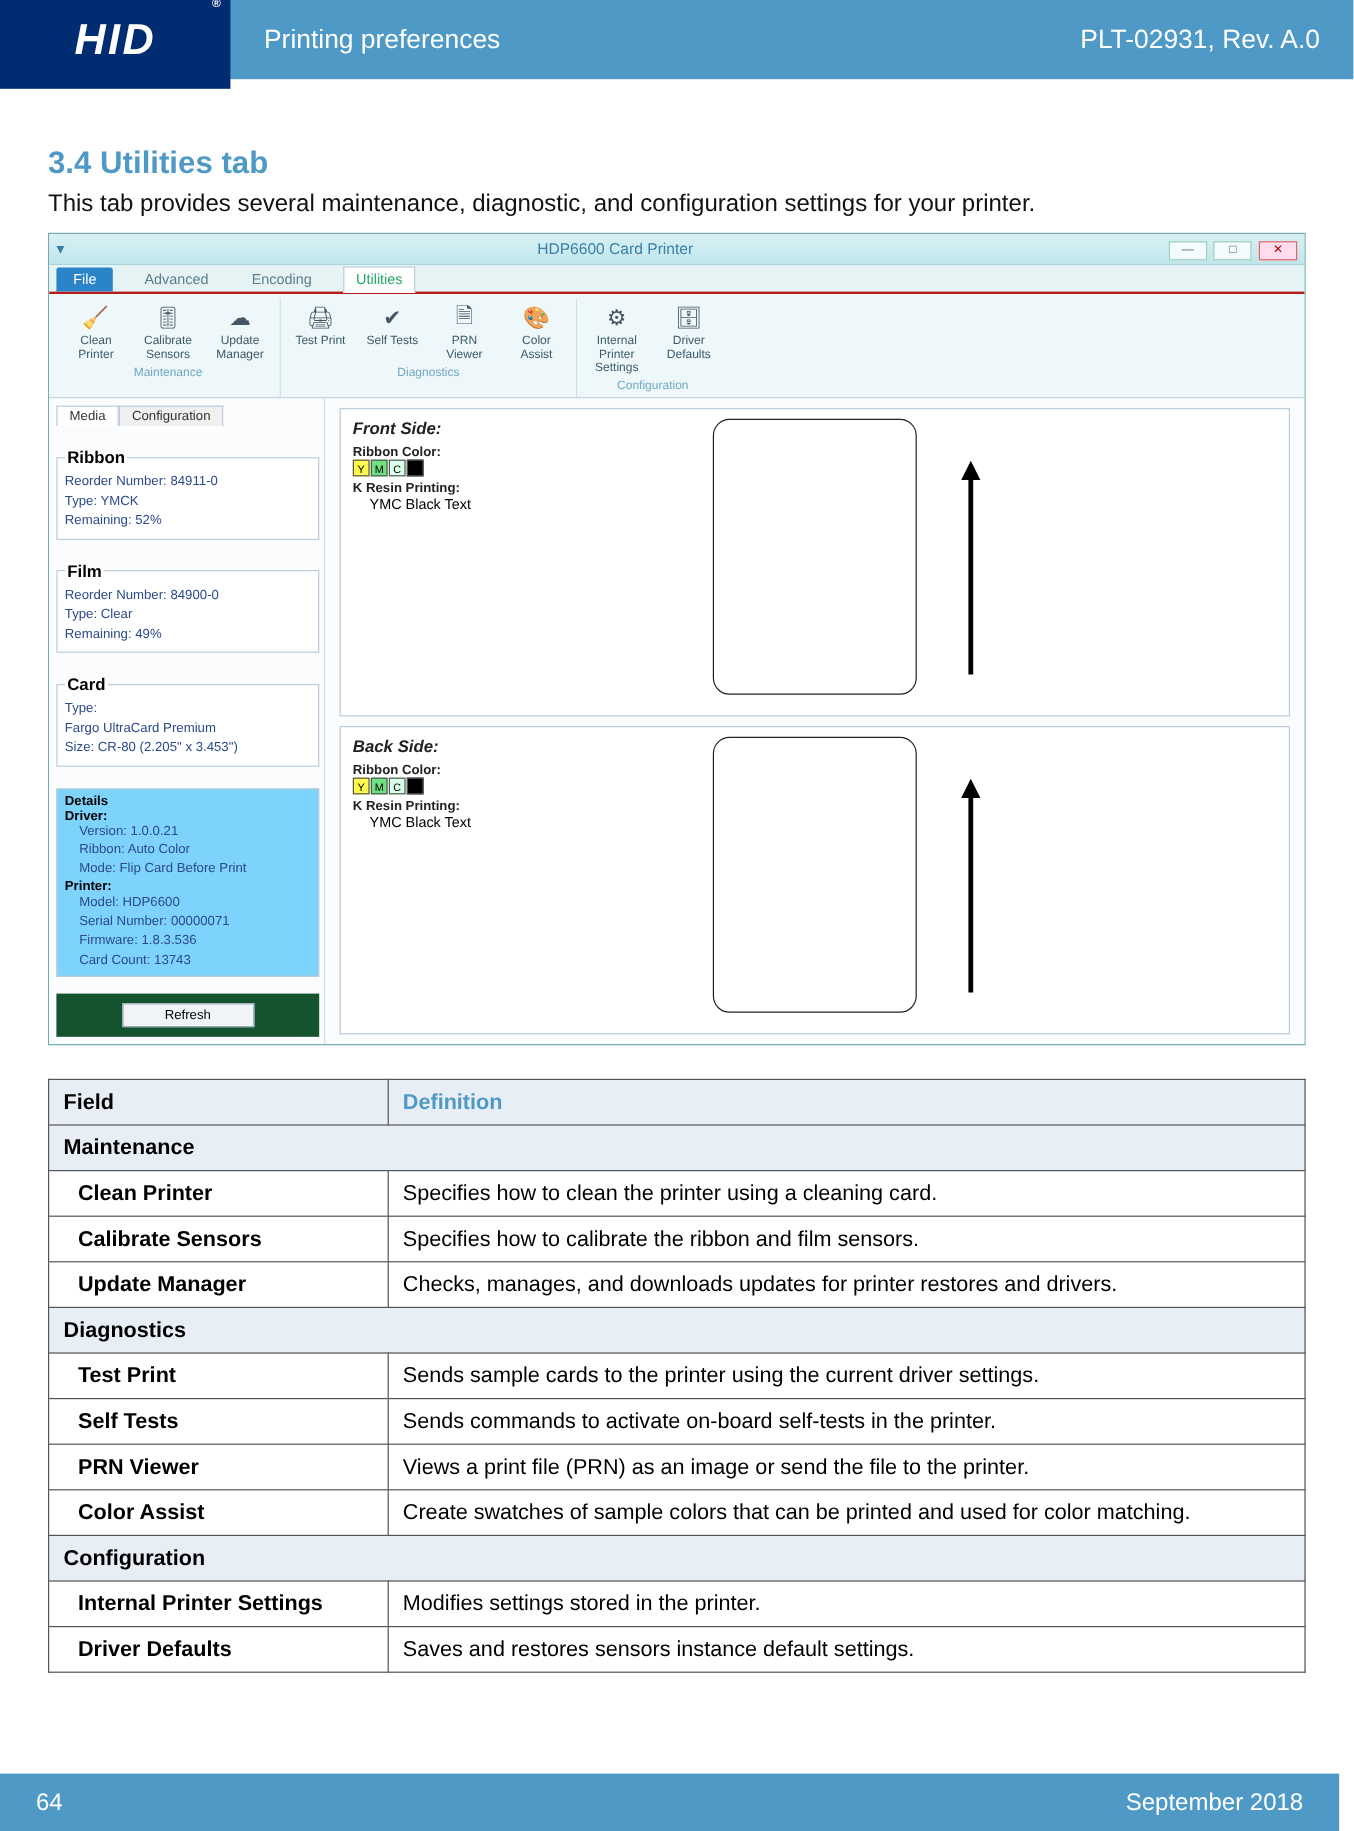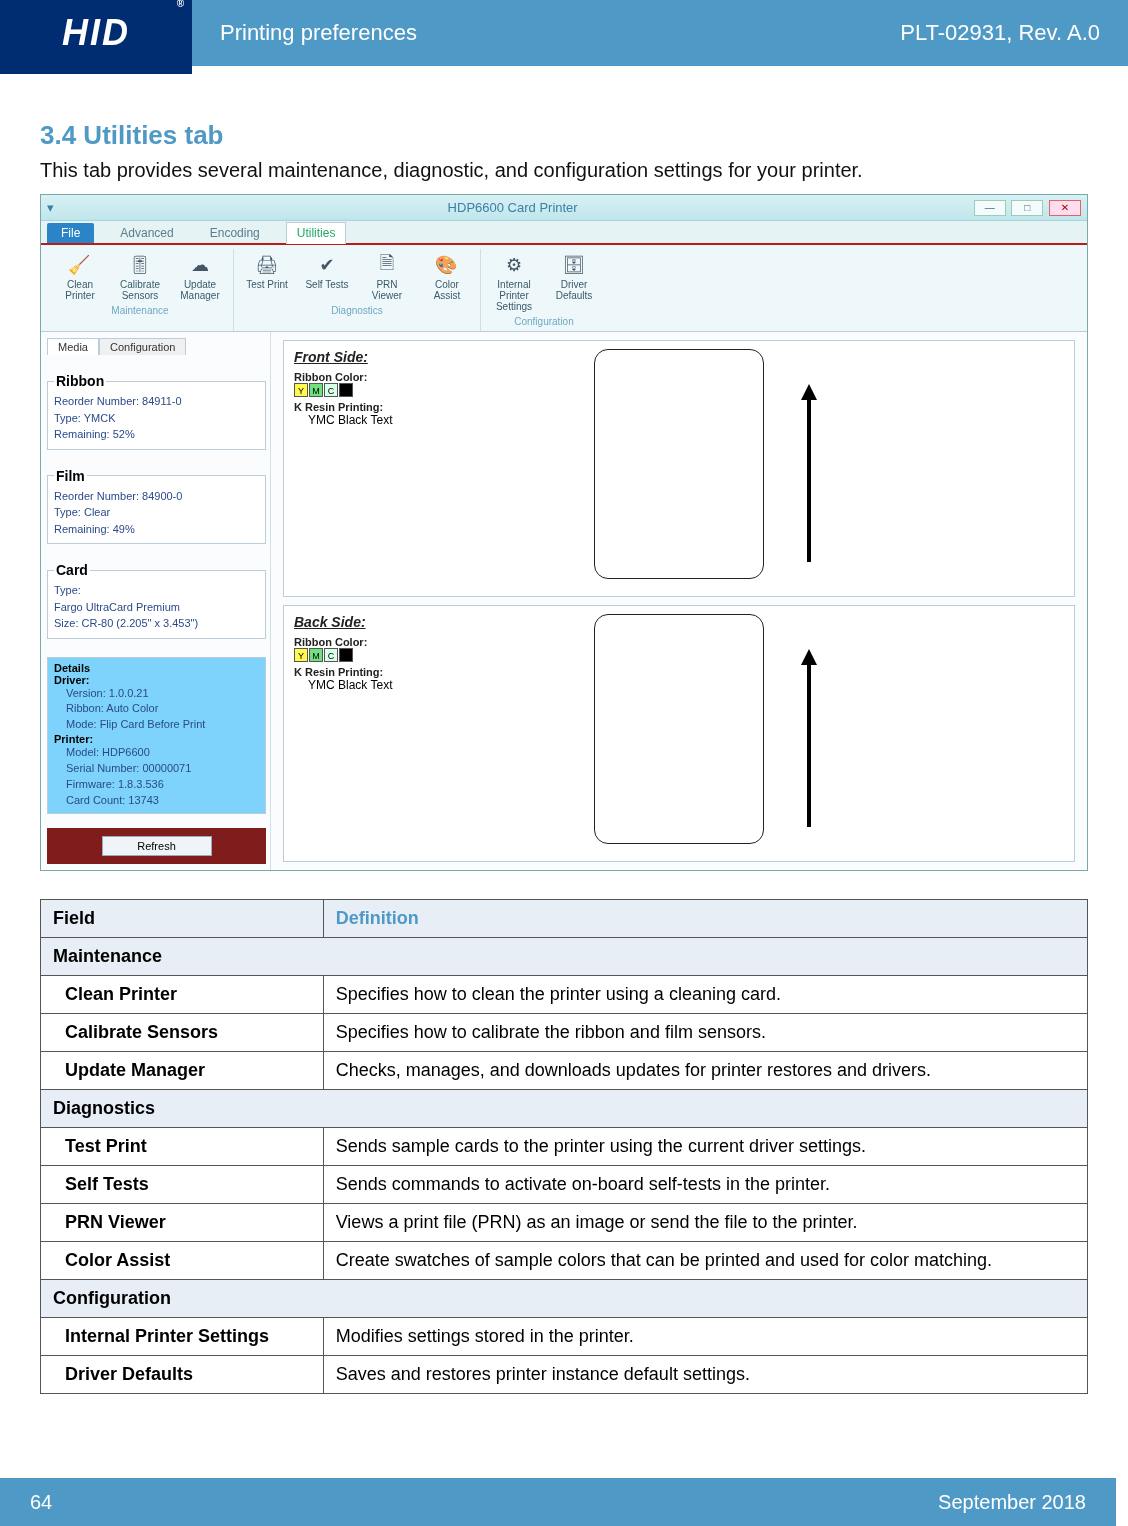--- a/index.html
+++ b/index.html
@@ -129,29 +129,29 @@
   .subtab.active { background:#fff; }
   fieldset.grp {
     border:1px solid #bcd; padding:4px 6px 6px 6px; font-size:11px; color:#2a4a8a; margin-bottom:4px;
     background:#fff;
   }
   fieldset.grp legend { color:#000; font-weight:bold; font-size:14px; padding:0 2px;}
   fieldset.grp div { color:#2a4a8a; line-height:1.5; }
   .details { font-size:11px; padding:4px 6px; background:#7dd3fc; border:1px solid #bcd; }
   .details b { color:#000; }
   .details div { color:#2a4a8a; padding-left:12px; line-height:1.45;}
-  .refresh-row { margin-top:auto; padding:8px 0; text-align:center; background:#7f1d1d;}
+  .refresh-row { margin-top:auto; padding:8px 0; text-align:center; background:#14532d;}
   .refresh-btn { width:110px; padding:3px 8px; font-size:11px; border:1px solid #9ab; background:#f0f4f6; }
   .ss-right { flex:1; padding:8px 12px; display:flex; flex-direction:column; gap:8px;}
   .sidepanel {
     border:1px solid #bcd; background:#fff; flex:1; padding:8px 10px;
     display:flex; gap:30px;
   }
   .sideinfo { width: 35%; font-size:12px;}
-  .sideinfo .sh { font-weight:bold; font-style:italic; font-size:14px; margin-bottom:6px; text-decoration:underline;}
+  .sideinfo .sh { font-weight:bold; font-style:italic; font-size:14px; margin-bottom:6px; }
   .sideinfo b { display:block; font-size:11px; margin-top:4px;}
   .ribboncolors span {
     display:inline-block; width:14px; height:14px; border:1px solid #555;
     font-size:9px; text-align:center; line-height:14px; color:#000; margin-right:1px;
   }
   .rc-y{background:#fff94d;} .rc-m{background:#6fe27f;} .rc-c{background:#d8ffe8; color:#2a7;} .rc-k{background:#000;color:#fff;}
   .cardbox {
     width:170px; height:230px; border:1.5px solid #222; border-radius:14px; background:#fff;
   }
   .arrowup {
@@ -407,21 +407,21 @@
         </tr>
         <tr class="group-row">
           <td colspan="2">Configuration</td>
         </tr>
         <tr>
           <td class="field-name">Internal Printer Settings</td>
           <td>Modifies settings stored in the printer.</td>
         </tr>
         <tr>
           <td class="field-name">Driver Defaults</td>
-          <td>Saves and restores printer instance default settings.</td>
+          <td>Saves and restores sensors instance default settings.</td>
         </tr>
       </tbody>
   </table>
 </div>
 
 <div class="footer">
   <span>64</span>
   <span>September 2018</span>
 </div>
 

